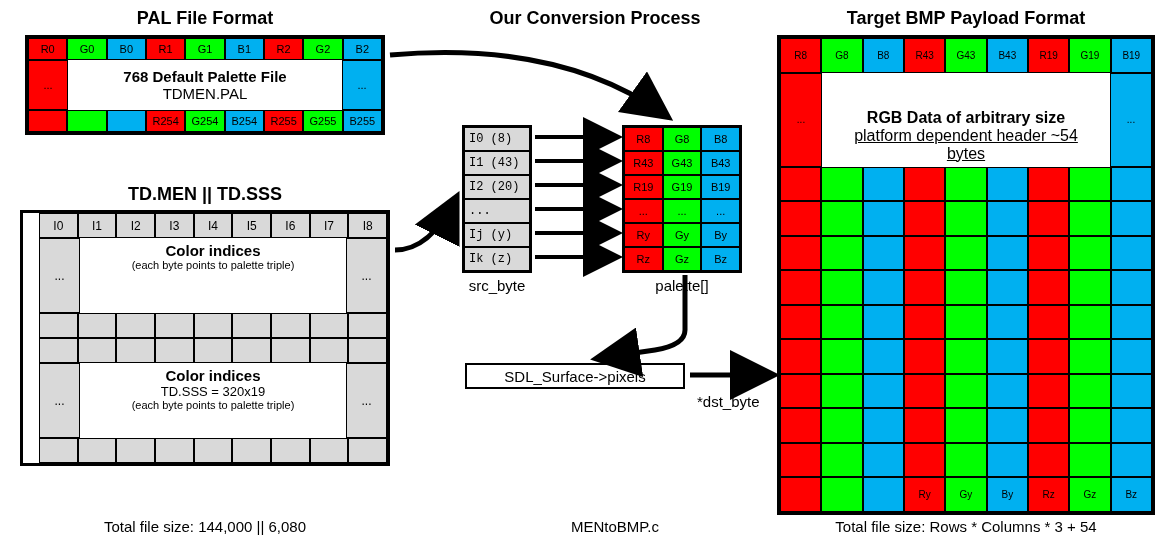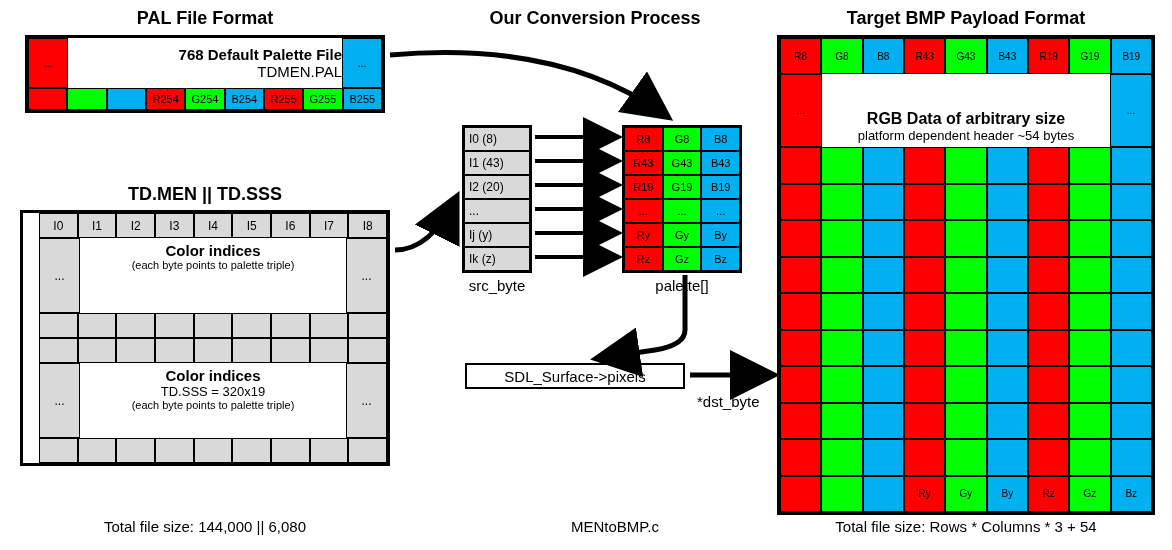--- a/index.html
+++ b/index.html
@@ -7,30 +7,30 @@
   
   .section-title { font-weight: bold; font-size: 18px; text-align: center; }
   
   
   .pal-block { position: absolute; left: 25px; top: 35px; width: 360px; border: 3px solid #000; }
   .pal-row { display: flex; height: 22px; }
   .cell { flex: 1; border: 1px solid #000; font-size: 11px; display: flex; align-items: center; justify-content: center; }
   .r { background: #ff0000; color: #000; }
   .g { background: #00ff00; color: #000; }
   .b { background: #00b0f0; color: #000; }
-  .pal-middle { background: #fff; text-align: right; padding: 20px 0; }
+  .pal-middle { background: #fff; text-align: center; padding: 20px 0; }
   
   
   .td-block { position: absolute; left: 20px; top: 210px; width: 370px; border: 3px solid #000; padding-left: 16px; }
   .td-row { display: flex; height: 25px; }
   .td-cell { flex: 1; border: 1px solid #000; background: #d9d9d9; font-size: 12px; display: flex; align-items: center; justify-content: center; }
   .td-info { background: #fff; text-align: center; padding: 4px 0; font-size: 13px; }
   
   
-  .src-table { position: absolute; left: 462px; top: 125px; width: 70px; border: 2px solid #000; }
+  .src-table { position: absolute; left: 462px; top: 125px; width: 70px; border: 2px solid #000; font-family: Liberation Mono, monospace; }
   .src-row { height: 24px; border: 1px solid #000; background: #d9d9d9; font-size: 12px; display: flex; align-items: center; padding-left: 4px; }
   
   .pal-table { position: absolute; left: 622px; top: 125px; width: 120px; border: 2px solid #000; }
   .pal-t-row { display: flex; height: 24px; }
   .pal-t-cell { flex: 1; border: 1px solid #000; font-size: 11px; display: flex; align-items: center; justify-content: center; }
   
   
   .sdl-box { position: absolute; left: 465px; top: 363px; width: 220px; height: 26px; border: 2px solid #000; background: #fff; display: flex; align-items: center; justify-content: center; font-size: 15px; }
   
   
@@ -47,20 +47,31 @@
 </style>
 </head>
 <body>
 
 <div class="section-title" style="position:absolute; left:25px; top:8px; width:360px;">PAL File Format</div>
 <div class="section-title" style="position:absolute; left:440px; top:8px; width:310px;">Our Conversion Process</div>
 <div class="section-title" style="position:absolute; left:777px; top:8px; width:378px;">Target BMP Payload Format</div>
 <div class="section-title" style="position:absolute; left:20px; top:184px; width:370px;">TD.MEN || TD.SSS</div>
 
 <div class="pal-block">
+  <div class="pal-row">
+    <div class="cell r">R0</div>
+    <div class="cell g">G0</div>
+    <div class="cell b">B0</div>
+    <div class="cell r">R1</div>
+    <div class="cell g">G1</div>
+    <div class="cell b">B1</div>
+    <div class="cell r">R2</div>
+    <div class="cell g">G2</div>
+    <div class="cell b">B2</div>
+  </div>
   <div style="display:flex; height:50px;">
     <div class="cell r" style="flex:0 0 40px;">...</div>
     <div class="pal-middle" style="flex:1; display:flex; flex-direction:column; justify-content:center;">
       <div style="font-weight:bold; font-size:15px;">768 Default Palette File</div>
       <div style="font-size:15px;">TDMEN.PAL</div>
     </div>
     <div class="cell b" style="flex:0 0 40px;">...</div>
   </div>
   <div class="pal-row">
     <div class="cell r"></div>
@@ -200,21 +211,21 @@
     <div class="bmp-cell g">G43</div>
     <div class="bmp-cell b">B43</div>
     <div class="bmp-cell r">R19</div>
     <div class="bmp-cell g">G19</div>
     <div class="bmp-cell b">B19</div>
   </div>
   <div style="display:flex; flex:2;">
     <div class="bmp-cell r" style="flex:0 0 42px;">...</div>
     <div class="bmp-info" style="flex:1; display:flex; flex-direction:column; justify-content:center;">
       <div style="font-weight:bold; font-size:16px;">RGB Data of arbitrary size</div>
-      <div style="font-size:13px;">platform dependent header ~54 bytes</div>
+      <div style="font-size:16px;text-decoration:underline;">platform dependent header ~54 bytes</div>
     </div>
     <div class="bmp-cell b" style="flex:0 0 42px;">...</div>
   </div>
   <div class="bmp-row">
       <div class="bmp-cell r"></div>
       <div class="bmp-cell g"></div>
       <div class="bmp-cell b"></div>
       <div class="bmp-cell r"></div>
       <div class="bmp-cell g"></div>
       <div class="bmp-cell b"></div>

